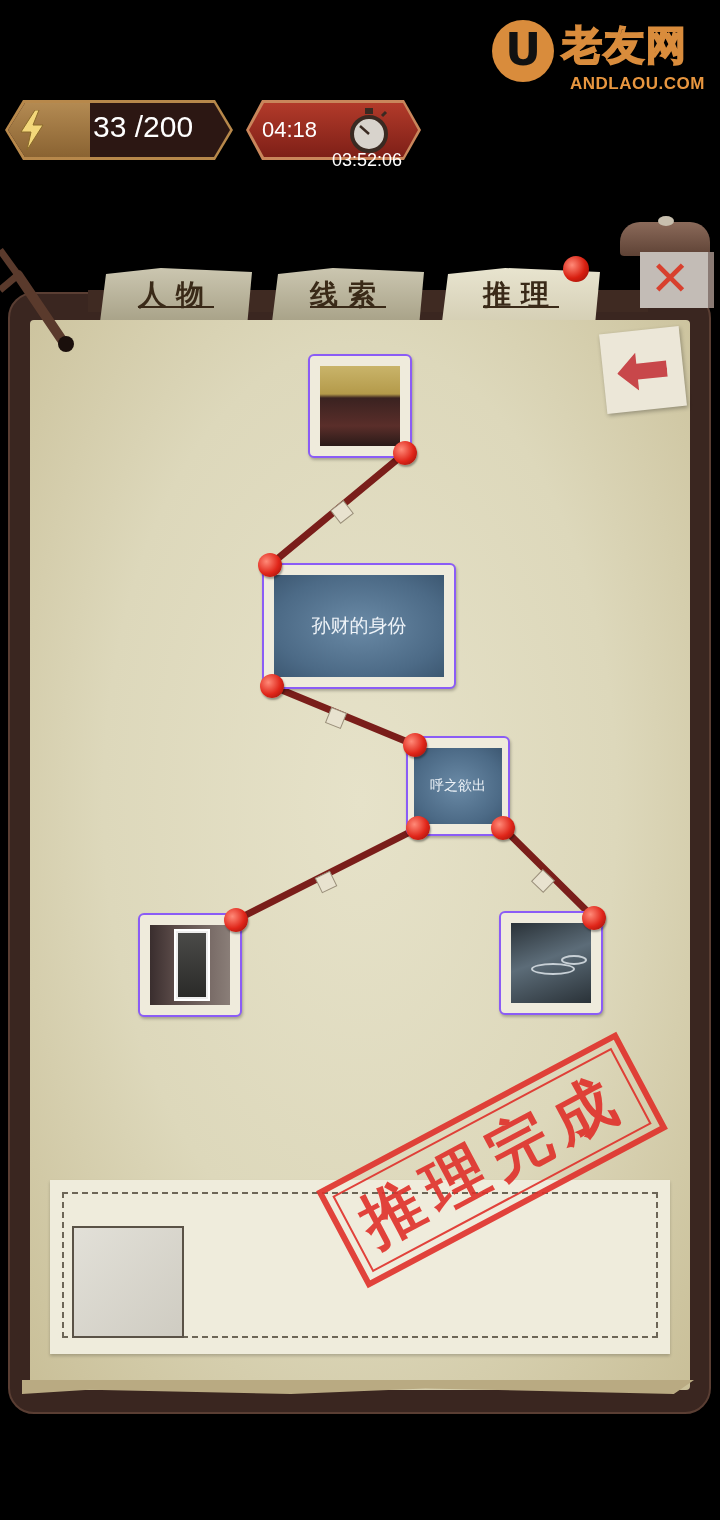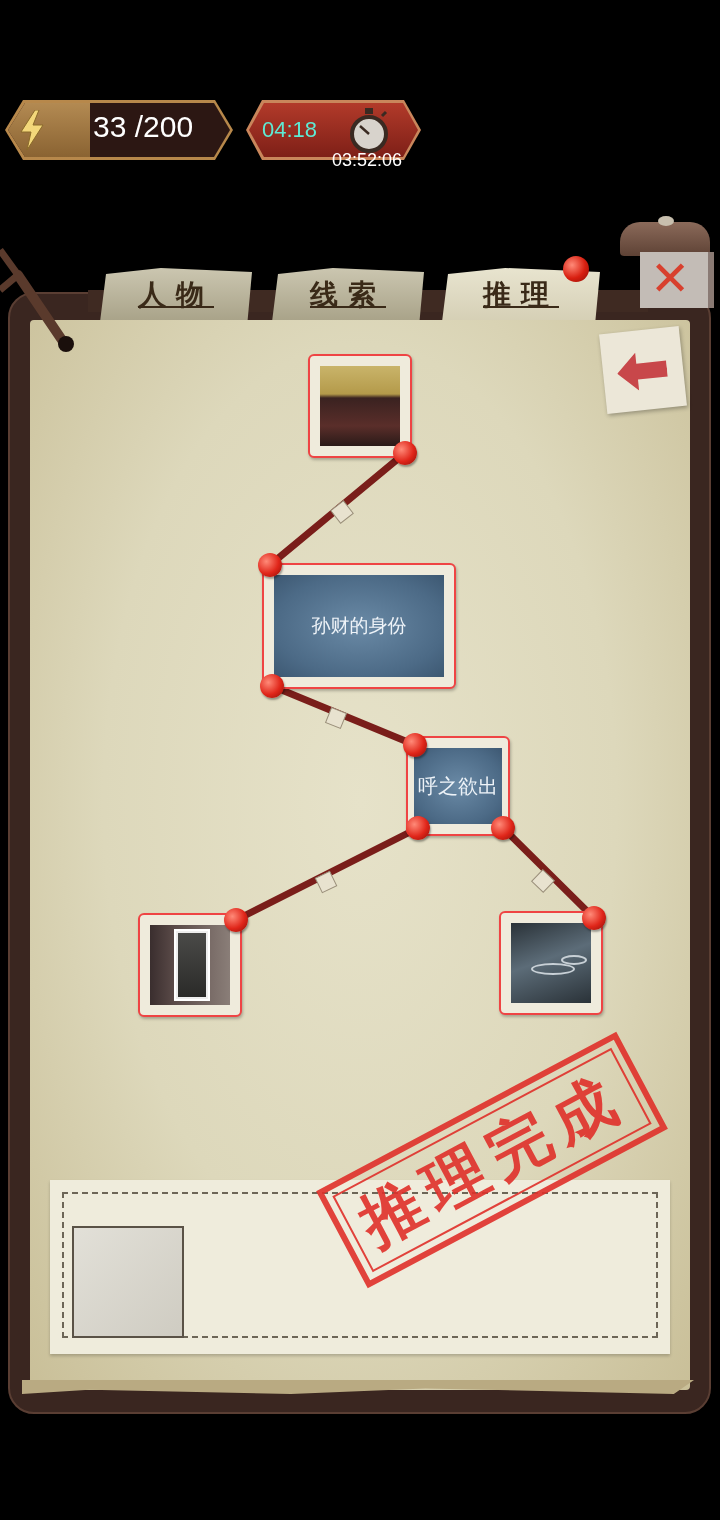--- a/index.html
+++ b/index.html
@@ -18,21 +18,21 @@
   .energy-shape { position: absolute; inset: 0; clip-path: polygon(18px 0, 210px 0, 228px 30px, 210px 60px, 18px 60px, 0 30px); background: #b7884b; }
   .energy-inner { position: absolute; left: 3px; top: 3px; width: 222px; height: 54px; clip-path: polygon(17px 0, 206px 0, 222px 27px, 206px 54px, 17px 54px, 0 27px); background: #2c1713; }
   .energy-fill { position: absolute; left: 0; top: 0; width: 82px; height: 54px; background: linear-gradient(#b38a52, #8a6332); }
   .bolt { position: absolute; left: 12px; top: 10px; width: 30px; height: 40px; }
   .energy-text { position: absolute; left: 88px; top: 10px; font: 30px "Liberation Sans", sans-serif; color: #fff; }
 
   
   .timer { position: absolute; left: 246px; top: 100px; width: 175px; height: 60px; }
   .timer-shape { position: absolute; inset: 0; clip-path: polygon(16px 0, 158px 0, 175px 30px, 158px 60px, 16px 60px, 0 30px); background: #c9865b; }
   .timer-inner { position: absolute; left: 3px; top: 3px; width: 169px; height: 54px; clip-path: polygon(15px 0, 154px 0, 169px 27px, 154px 54px, 15px 54px, 0 27px); background: linear-gradient(#b23a2a, #7e1f17); }
-  .timer-text { position: absolute; left: 16px; top: 17px; font: 22px "Liberation Sans", sans-serif; color: #5eead4; }
+  .timer-text { position: absolute; left: 16px; top: 17px; font: 22px "Liberation Sans", sans-serif; color: #ffffff; }
   .stopwatch { position: absolute; left: 102px; top: 6px; width: 42px; height: 50px; }
   .timer-sub { position: absolute; left: 332px; top: 150px; font: 18px "Liberation Sans", sans-serif; color: #fff; }
 
   
   .book { position: absolute; left: 8px; top: 292px; width: 703px; height: 1122px; border-radius: 26px; background: #3a2620; border: 2px solid #5a3e33; }
   .book-strip { position: absolute; left: 88px; top: 290px; width: 560px; height: 22px; background: #3f2a22; }
   .paper { position: absolute; left: 30px; top: 320px; width: 660px; height: 1070px; background: radial-gradient(ellipse at 50% 45%, #e6e2c9 0%, #ddd8bb 55%, #c9bf98 100%); border-radius: 4px; }
   .paper-edge { position: absolute; left: 22px; top: 1380px; width: 672px; height: 14px; background: #b9aa82; clip-path: polygon(0 0, 100% 0, 97% 100%, 60% 60%, 40% 100%, 10% 70%, 0 100%); }
 
   
@@ -48,42 +48,47 @@
   .close-x { position: absolute; left: 30px; top: 42px; font: bold 48px "DejaVu Sans", sans-serif; color: #d8402e; line-height: 1; }
 
   
   .string { position: absolute; left: 0; top: 240px; width: 80px; height: 120px; }
 
   
   .back { position: absolute; left: 603px; top: 330px; width: 80px; height: 80px; background: #ece7d8; transform: rotate(-6deg); box-shadow: 1px 2px 4px rgba(0,0,0,.3); cursor: pointer; }
   .back-arrow { position: absolute; left: 14px; top: 22px; width: 50px; height: 38px; }
 
   
-  .node { position: absolute; background: #efebdc; border: 2px solid #ef4444; border-radius: 6px; box-shadow: 1px 2px 3px rgba(0,0,0,.25); cursor: pointer; }
+  .node { position: absolute; background: #efebdc; border: 2px solid #8b5cf6; border-radius: 6px; box-shadow: 1px 2px 3px rgba(0,0,0,.25); cursor: pointer; }
   .node-img { position: absolute; left: 10px; top: 10px; right: 10px; bottom: 10px; }
   .node-blue { background: radial-gradient(ellipse at 50% 50%, #6a8aa6, #4c6a86 70%, #3d5872); display:flex; align-items:center; justify-content:center; color: #eef3f8; font: 19px "DejaVu Sans", sans-serif; }
-  .node-blue.small { font-size: 20px; }
+  .node-blue.small { font-size: 14px; }
 
   .pin { position: absolute; width: 24px; height: 24px; border-radius: 50%; background: radial-gradient(circle at 35% 35%, #ff8a78, #e0261a 55%, #8c0d05); box-shadow: 1px 2px 2px rgba(0,0,0,.35); transform: translate(-12px,-12px); }
 
   .links { position: absolute; left: 0; top: 0; width: 720px; height: 1520px; pointer-events: none; }
 
   
   .stamp { position: absolute; left: 322px; top: 1105px; width: 340px; height: 110px; transform: rotate(-28deg); transform-origin: center; border: 6px solid #e0302a; outline: 2px solid #e0302a; outline-offset: -14px; display:flex; align-items:center; justify-content:center; color: #e0302a; font: bold 62px "DejaVu Serif", serif; letter-spacing: 10px; opacity: .9; }
 
   
   .panel { position: absolute; left: 50px; top: 1180px; width: 620px; height: 174px; background: #efecdc; box-shadow: 0 2px 3px rgba(0,0,0,.2); }
   .panel-dash { position: absolute; left: 12px; top: 12px; right: 12px; bottom: 16px; border: 2px dashed #6d6657; }
   .panel-slot { position: absolute; left: 22px; top: 46px; width: 112px; height: 112px; background: linear-gradient(135deg, #e2e0d8, #cfccc2); border: 2px solid #5a5246; }
 </style>
 </head>
 <body>
 
 <div class="screen">
 
+  <div class="logo">
+    <div class="logo-circle"></div>
+    <div class="logo-cn">老友网</div>
+    <div class="logo-en">ANDLAOU.COM</div>
+  </div>
 
   <div class="energy">
     <div class="energy-shape"></div>
     <div class="energy-inner">
         <div class="energy-fill"></div>
       </div>
     <svg class="bolt" viewBox="0 0 30 40">
       <polygon points="18,0 4,22 14,22 10,40 26,15 16,15 22,0" fill="#f3d77a" stroke="#8a6a2a" stroke-width="1"></polygon>
     </svg>
     <div class="energy-text">33 /200</div>

